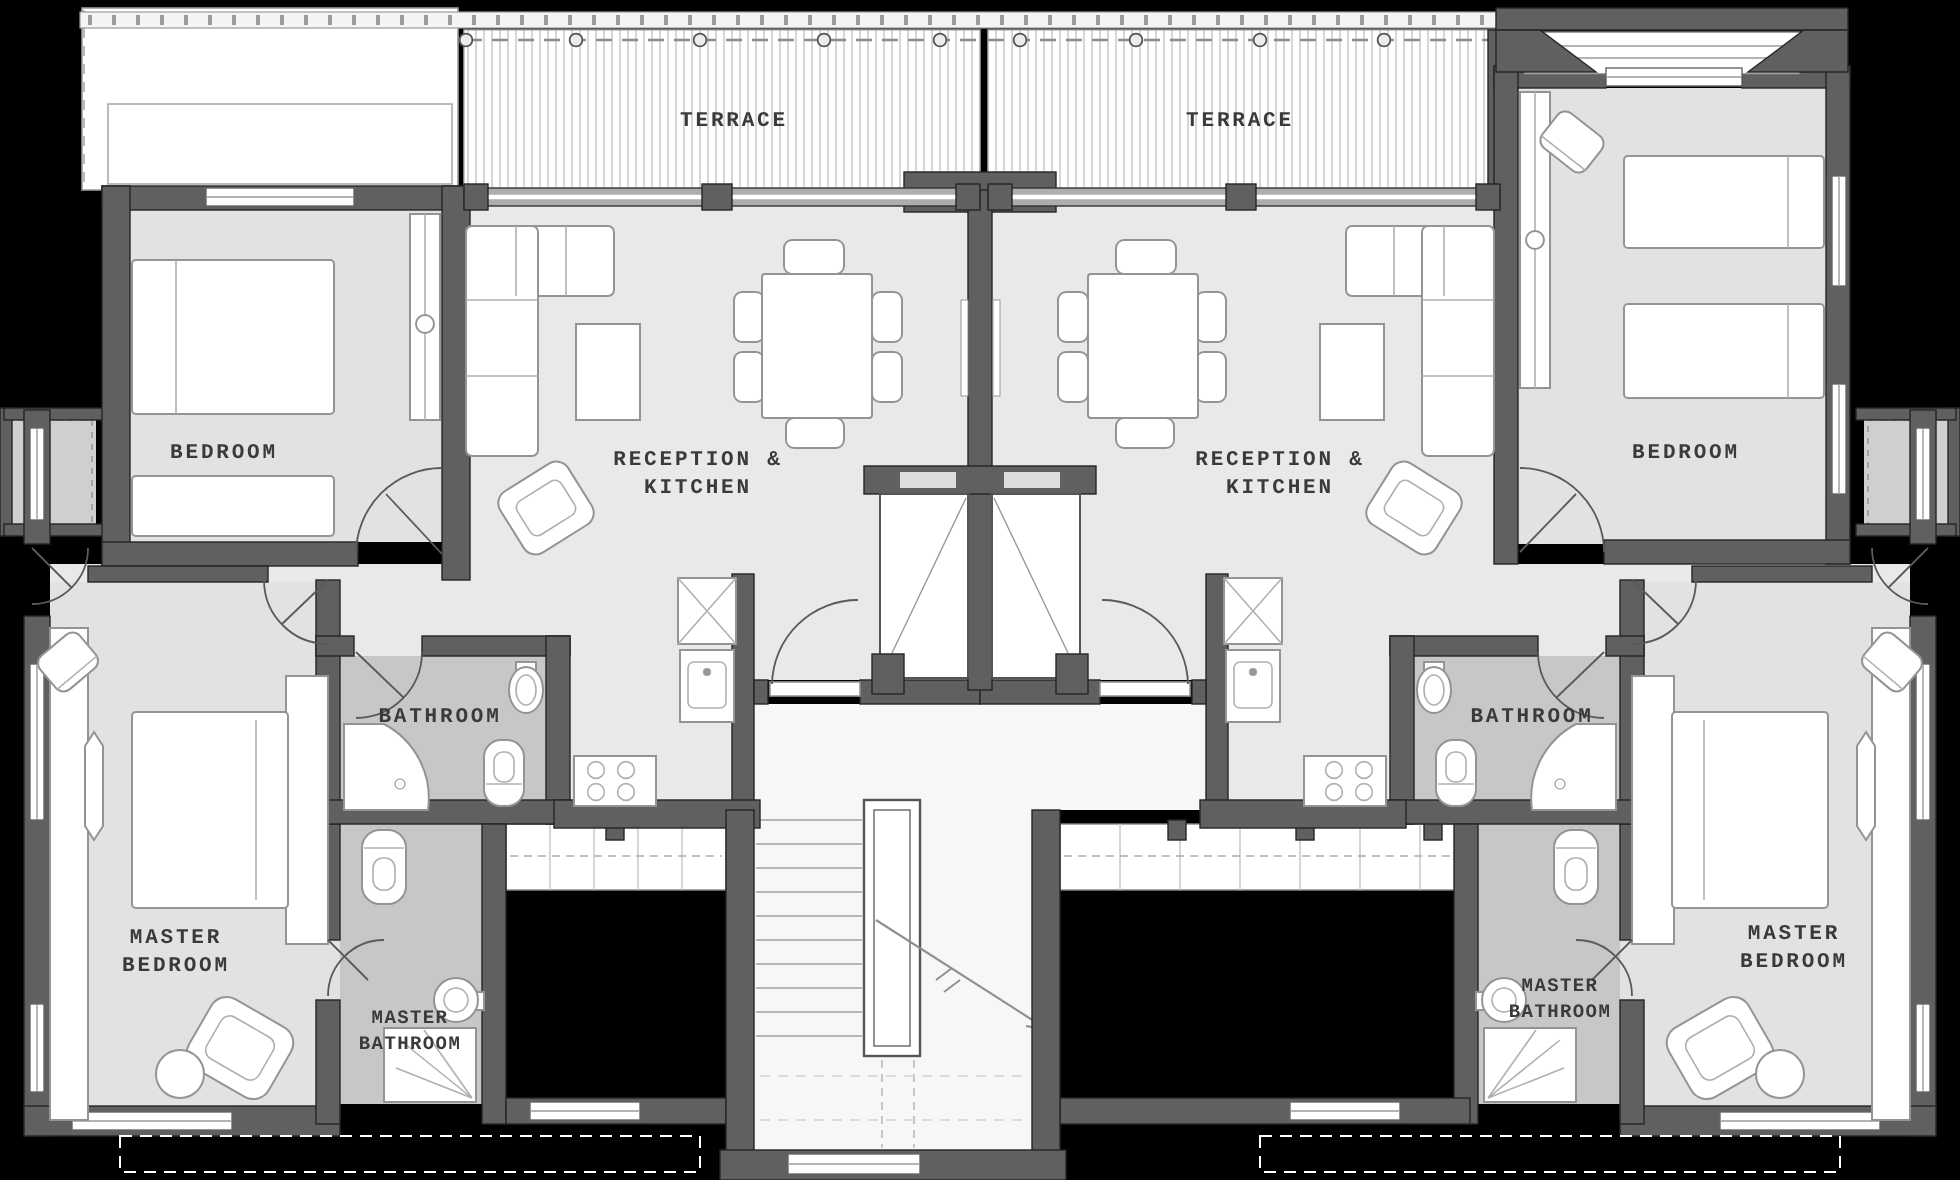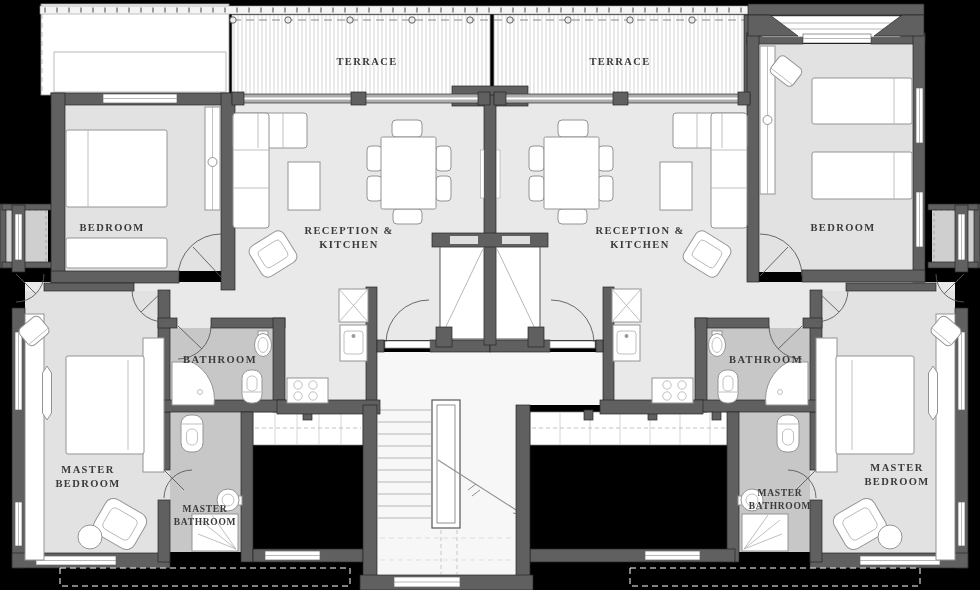--- a/index.html
+++ b/index.html
@@ -1,17 +1,17 @@
 <!DOCTYPE html>
 <html style="--background: #000000; --wall: #606060; --floor: #e9e9e9; --floor_bedroom: #e2e2e2; --floor_bath: #c7c7c7; --furniture: #ffffff; --label: #3a3a3a;"><head>
 <meta charset="utf-8">
 <style>
   html,body{margin:0;padding:0;background:#000;}
   .stage{position:relative;width:980px;height:590px;background:var(--background,#000);
-         font-family:Liberation Serif, serif;overflow:hidden;}
+         font-family:Liberation Mono, monospace;overflow:hidden;}
   .stage svg{position:absolute;left:0;top:0;}
   .room-label{position:absolute;transform:translate(-50%,-50%);font-weight:bold;
     font-size:10.5px;letter-spacing:1.4px;color:var(--label,#3a3a3a);
     white-space:pre-line;text-align:center;line-height:1.3;}
   .room-label.sm{font-size:9.5px;letter-spacing:.7px;line-height:1.4;}
   
   .wall{fill:var(--wall,#606060);stroke:#262626;stroke-width:.7;}
   .floor{fill:var(--floor,#e9e9e9);}
   .floorB{fill:var(--floor_bedroom,#e2e2e2);}
   .floorT{fill:var(--floor_bath,#c7c7c7);}

